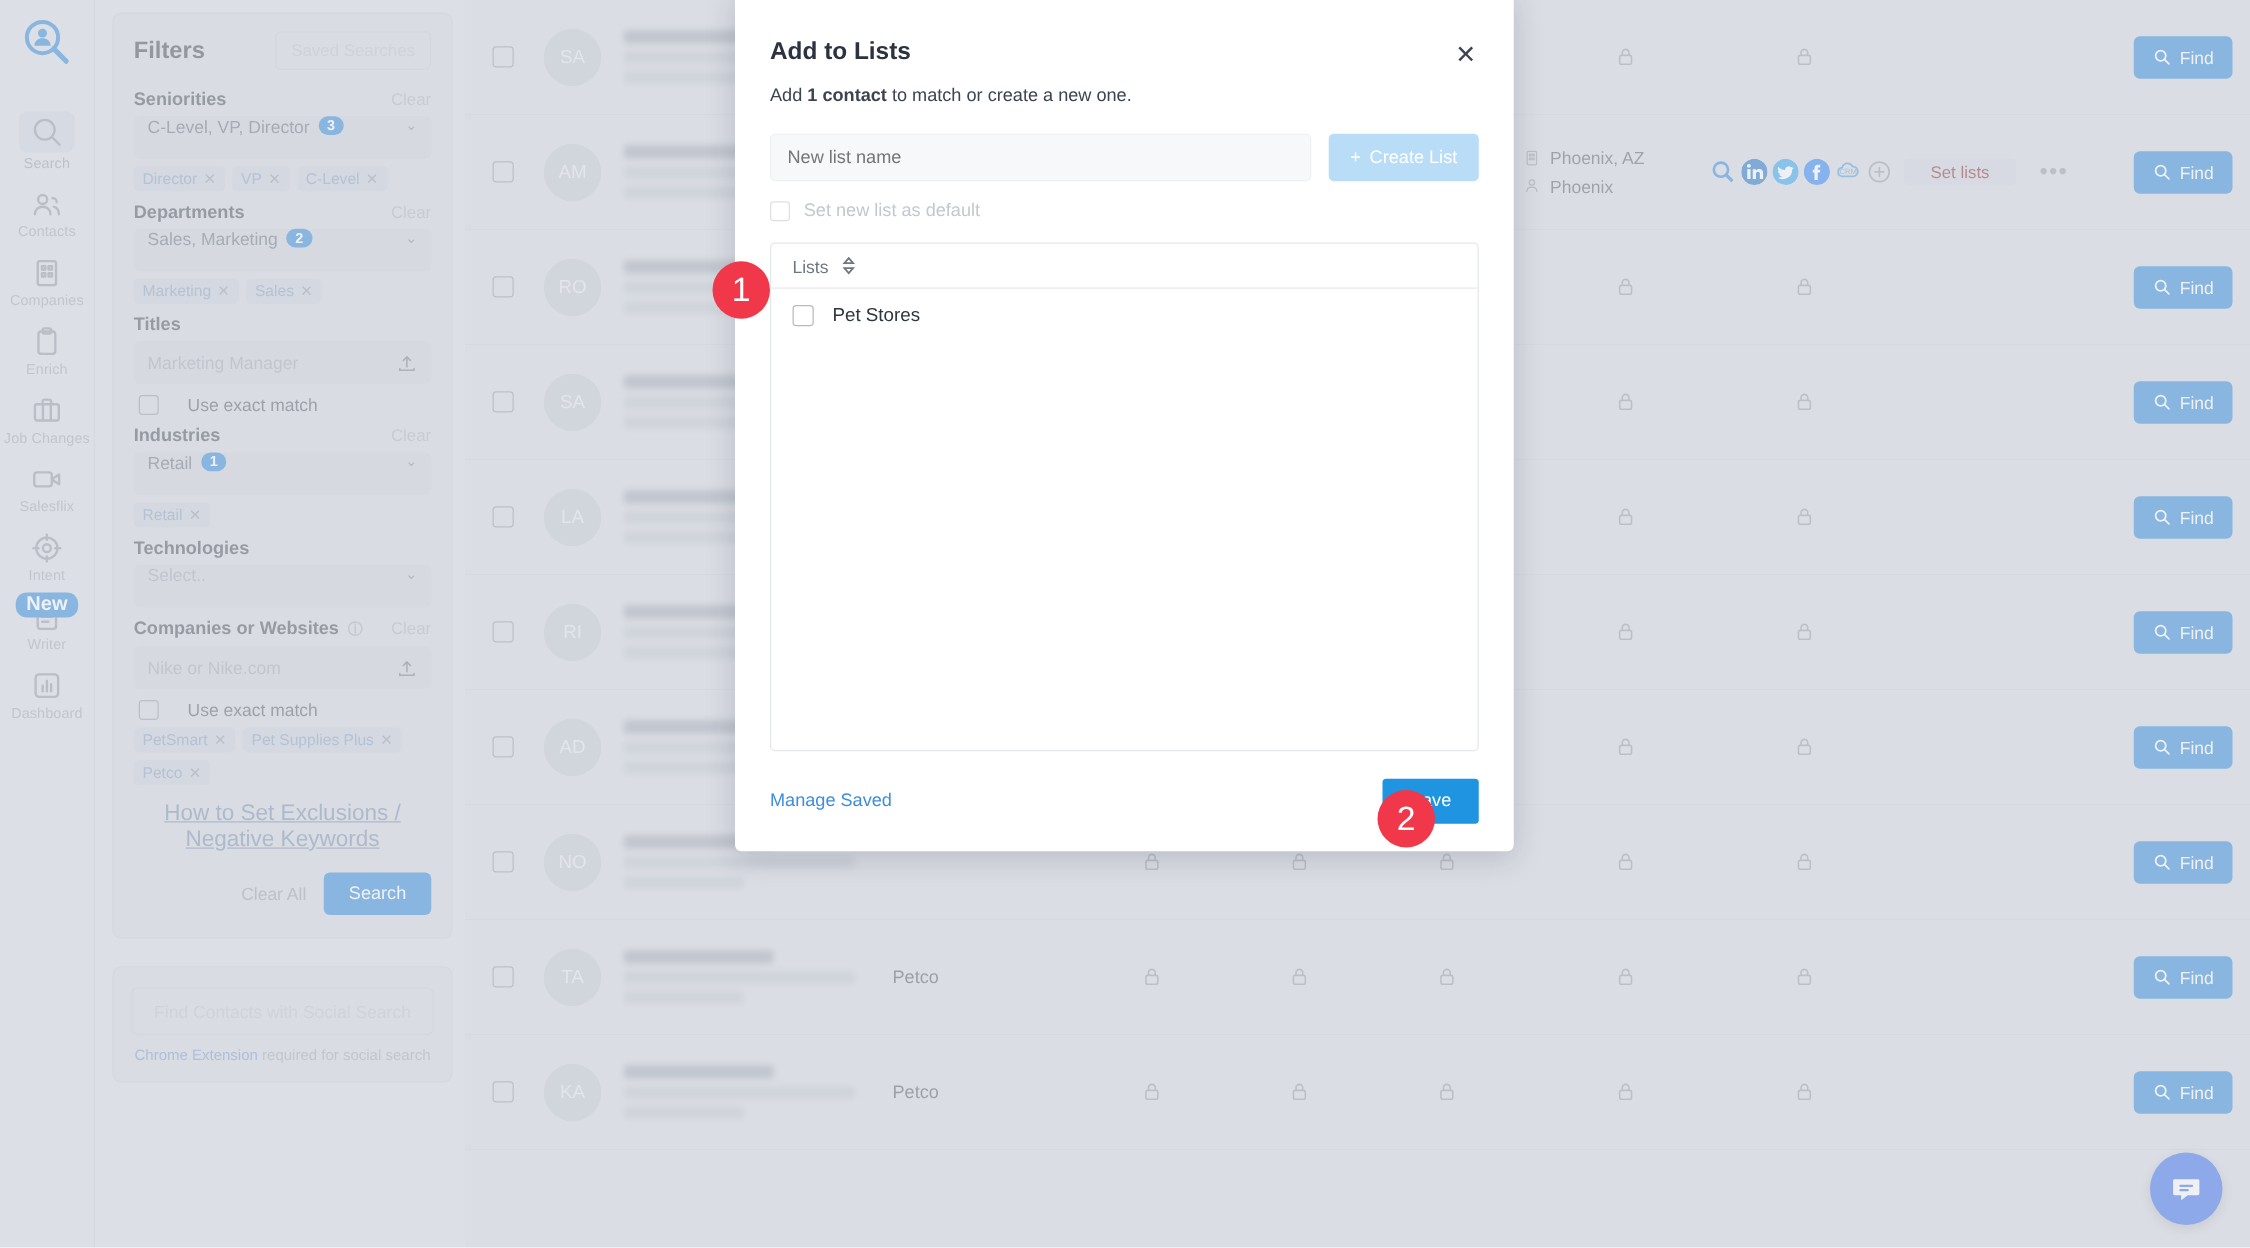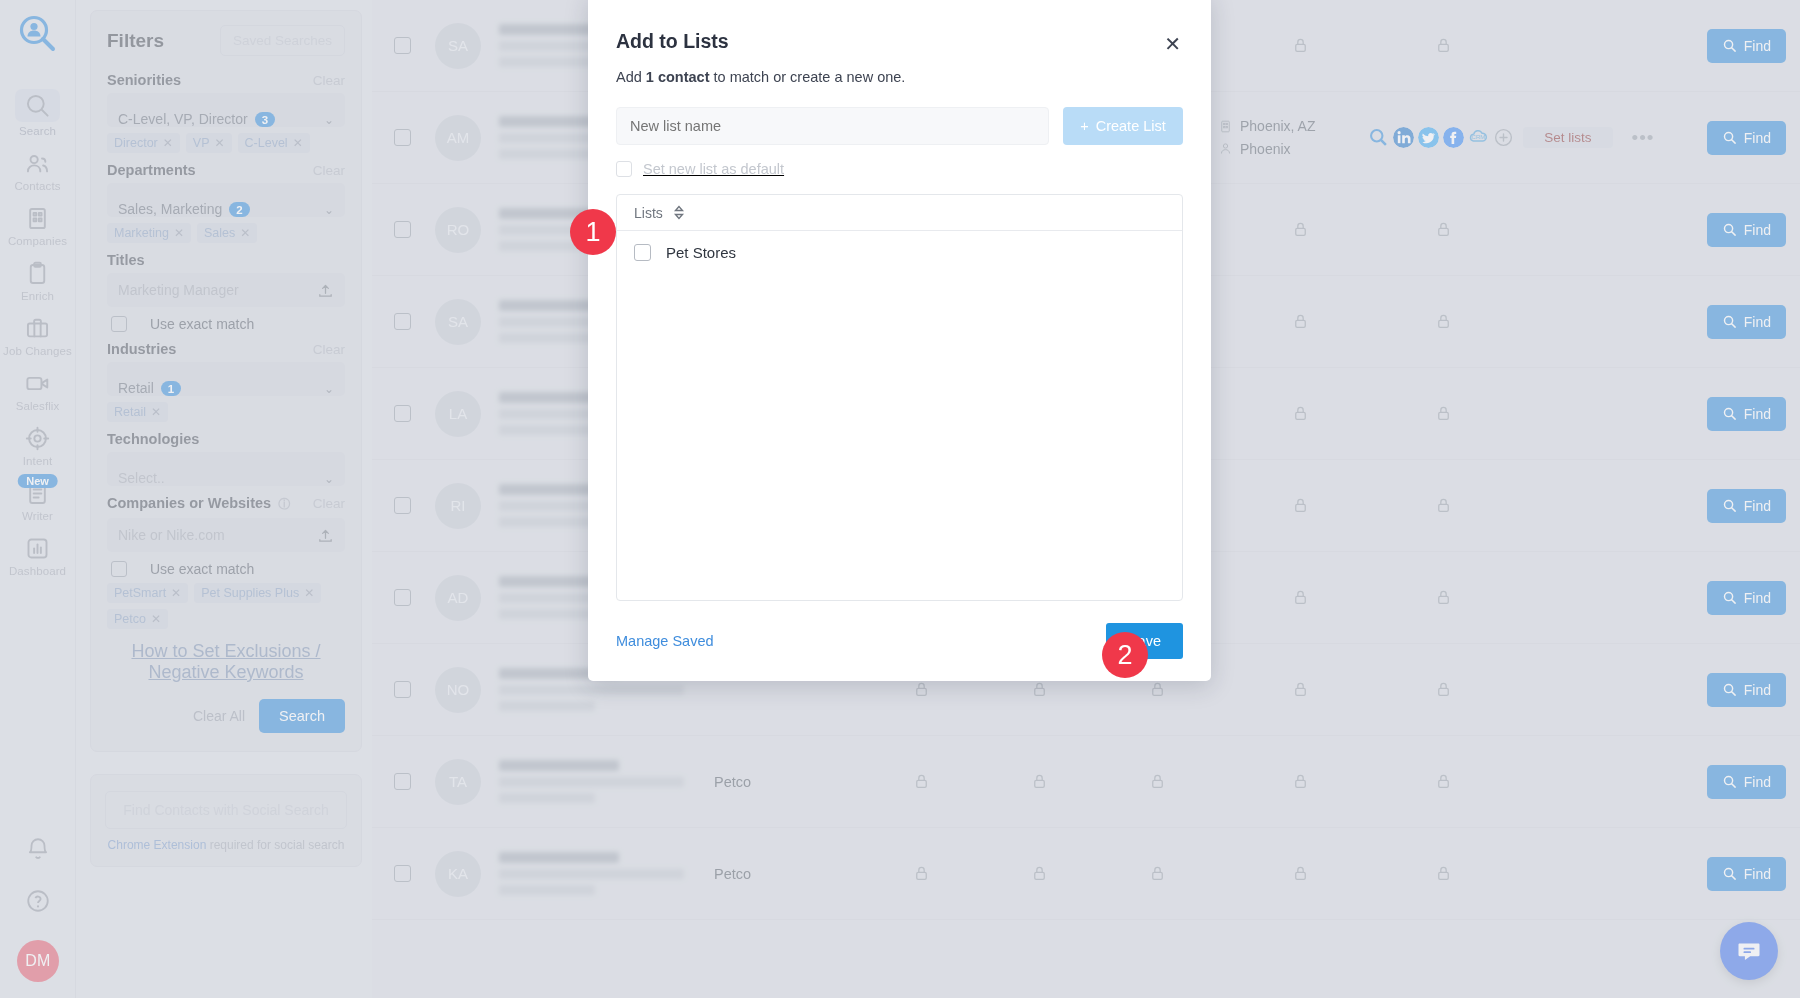--- a/index.html
+++ b/index.html
@@ -37,21 +37,21 @@
   .rail-item .lbl {
     font-size: 11.5px; color: #9aa0ac; letter-spacing: .1px;
     white-space: nowrap;
   }
   .rail-item.active .lbl { color: #8e96a6; }
   .rail-item.active .ico-wrap {
     background: #c8cfdc; border-radius: 7px; padding: 3px 9px;
   }
   .rail-badge {
     position: absolute; top: 1px; left: 50%; transform: translateX(-50%);
-    background: #1b7fd4; color: #fff; font-size: 11px;
+    background: #1b7fd4; color: #fff; font-size: 16px;
     border-radius: 9px; padding: 1px 9px; z-index: 3; font-weight: 600;
   }
   .rail-bottom {
     position: absolute; bottom: 16px; left: 0; width: 76px;
     display: flex; flex-direction: column; align-items: center; gap: 26px;
   }
   .avatar-dm {
     width: 42px; height: 42px; border-radius: 50%;
     background: #e04b5d; color: #fff;
     display: flex; align-items: center; justify-content: center;
@@ -75,21 +75,21 @@
     border: 1px solid #c3c8d1; border-radius: 5px;
     padding: 7px 12px; font-size: 13.5px; color: #b7bcc6; background: transparent;
   }
   .fgroup { margin-bottom: 9px; }
   .flabel-row { display: flex; justify-content: space-between; align-items: baseline; margin-bottom: 5px; }
   .flabel { font-size: 14.5px; color: #3b424d; font-weight: 600; }
   .flabel .q { color: #a2a8b3; font-size: 12px; margin-left: 3px;}
   .fclear { font-size: 13.5px; color: #a8aeb9; cursor: pointer; }
   .fselect {
     background: #c7ccd5; border-radius: 5px; height: 34px;
-    display: flex; align-items: flex-end; padding: 0 11px;
+    display: flex; align-items: flex-start; padding: 0 11px;
     font-size: 14px; color: #5e6673; position: relative; cursor: pointer;
   }
   .fselect .cnt {
     background: #1b7fd4; color:#fff; font-size: 11.5px; font-weight:600;
     border-radius: 10px; padding: 1.5px 7px; margin-left: 7px;
   }
   .fselect .chev { margin-left: auto; color: #7c838f; font-size: 12px;}
   .fselect.placeholder { color: #9ba1ac; }
   .finput {
     background: #c7ccd5; border-radius: 5px; height: 34px;
@@ -205,21 +205,21 @@
   .m-newinput {
     flex: 1; background: #f7f8fa; border: 1px solid #eef0f3;
     border-radius: 4px; height: 38px; padding: 0 13px;
     font-size: 14.5px; color: #8c919c; font-family: inherit; outline: none;
   }
   .m-createbtn {
     background: #b9dcf7; color: #fff; border: none; border-radius: 4px;
     width: 120px; font-size: 14.5px; display:flex; align-items:center;
     justify-content:center; gap: 7px; cursor: pointer;
   }
-  .m-defrow { display: flex; align-items: center; gap: 11px; margin-top: 16px; text-decoration: underline; }
+  .m-defrow { display: flex; align-items: center; gap: 11px; margin-top: 16px; }
   .m-defbox { width: 16px; height: 16px; border: 1.5px solid #dde0e5; border-radius: 3px; }
   .m-deftext { font-size: 14.5px; color: #c3c7ce; }
   .m-listbox {
     margin-top: 17px; border: 1px solid #e4e7eb; border-radius: 4px;
     height: 407px; display: flex; flex-direction: column; overflow: hidden;
   }
   .m-listhead {
     height: 36px; display:flex; align-items:center; gap: 10px;
     padding: 0 17px; border-bottom: 1px solid #e8eaee;
     font-size: 14px; color: #70767f;
@@ -356,34 +356,20 @@
                 <rect x="4" y="4" width="16" height="16" rx="2.5" fill="none" stroke="#8b919c" stroke-width="1.7" stroke-linecap="round" stroke-linejoin="round"></rect>
                 <line x1="9" y1="16" x2="9" y2="12" fill="none" stroke="#8b919c" stroke-width="1.7" stroke-linecap="round" stroke-linejoin="round"></line>
                 <line x1="12" y1="16" x2="12" y2="8.5" fill="none" stroke="#8b919c" stroke-width="1.7" stroke-linecap="round" stroke-linejoin="round"></line>
                 <line x1="15" y1="16" x2="15" y2="11" fill="none" stroke="#8b919c" stroke-width="1.7" stroke-linecap="round" stroke-linejoin="round"></line>
               </svg>
     </span>
     <span class="lbl">Dashboard</span>
           </div>
         </div>
 
-      <div class="rail-bottom">
-        <svg width="26" height="26" viewBox="0 0 24 24" fill="none" stroke="#8b919c" stroke-width="1.7">
-          <path d="M6 9a6 6 0 0 1 12 0c0 5 1.5 6 1.5 6h-15S6 14 6 9z" stroke-linejoin="round"></path>
-          <path d="M10 19a2.2 2.2 0 0 0 4 0"></path>
-        </svg>
-        <svg width="26" height="26" viewBox="0 0 24 24" fill="none" stroke="#8b919c" stroke-width="1.7">
-          <circle cx="12" cy="12" r="9"></circle>
-          <path d="M9.6 9.4a2.5 2.5 0 0 1 4.8.8c0 1.7-2.4 2-2.4 3.6"></path>
-          <circle cx="12" cy="17" r="1" fill="#8b919c" stroke="none"></circle>
-        </svg>
-        <div class="avatar-dm">
-          <span>DM</span>
-        </div>
-      </div>
     </div>
 
     <div class="filters-wrap">
       <div class="filters-card">
 
         <div class="filters-head">
           <div class="filters-title">Filters</div>
           <button class="saved-btn">Saved Searches</button>
         </div>
 

